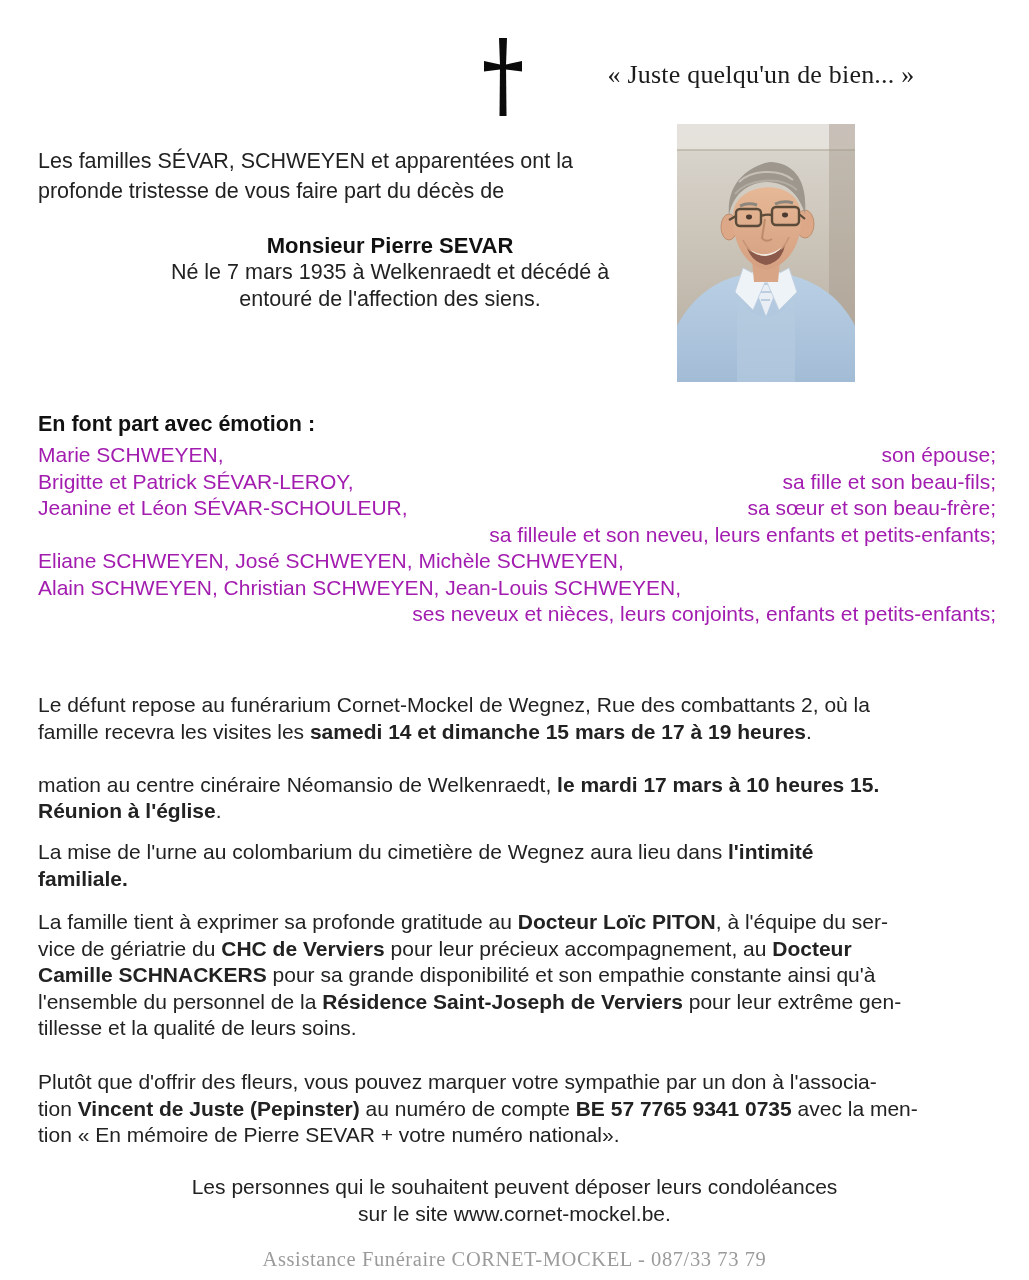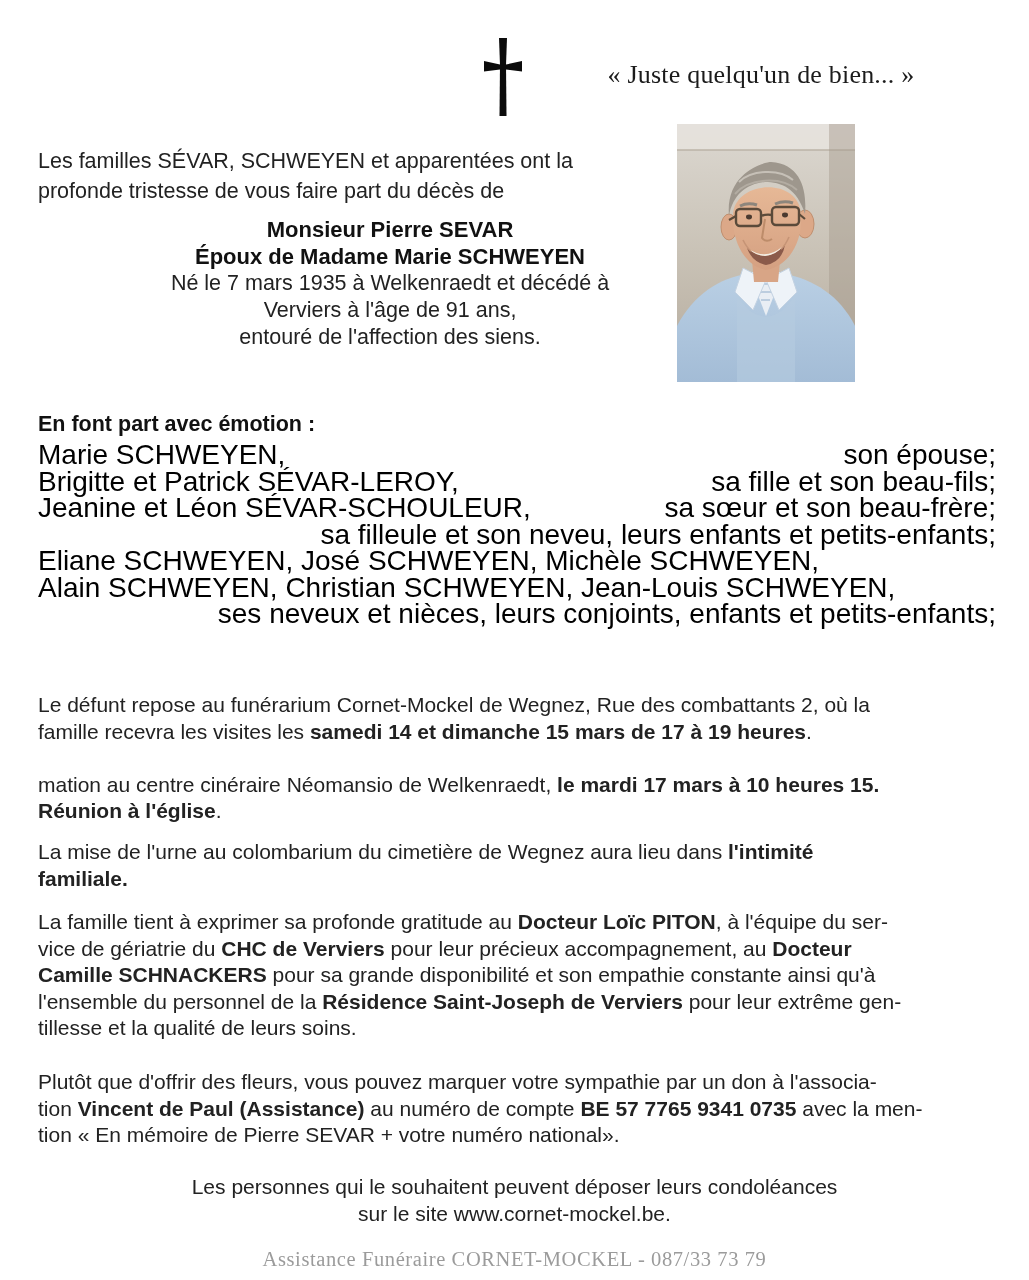--- a/index.html
+++ b/index.html
@@ -22,31 +22,31 @@
     letter-spacing:0.2px;
   }
   .photo{left:677px;top:124px;width:178px;height:258px;}
   
   .intro{
     left:38px;top:146px;width:640px;
     font-size:21.5px;line-height:30px;color:#222;
   }
   
   .deceased{
-    left:0;top:216px;width:780px;
+    left:0;top:232px;width:780px;
     text-align:center;line-height:27px;font-size:21.5px;color:#222;
   }
   .deceased .big{font-size:22px;font-weight:700;color:#111;}
   
   .part-heading{
     left:38px;top:412px;font-size:21.5px;font-weight:700;color:#111;
   }
   .participants{
     left:38px;top:442px;width:958px;
-    font-size:28px;line-height:26.5px;color:#000000;
+    font-size:21px;line-height:26.5px;color:#a21caf;
   }
   .prow{display:flex;justify-content:space-between;}
   .prow .pname{white-space:nowrap;}
   .prow .prel{white-space:nowrap;margin-left:auto;text-align:right;}
   
   .para{
     left:38px;width:958px;
     font-size:21px;line-height:26.5px;color:#222;
   }
   .p1{top:680px;margin-top:12px;} .p2{top:745px;} .p3{top:839px;}
@@ -138,23 +138,21 @@
     </svg>
   </div>
 
   <div class="abs intro">
     <span>Les familles SÉVAR, SCHWEYEN et apparentées ont la</span><br>
     <span>profonde tristesse de vous faire part du décès de</span>
   </div>
 
   <div class="abs deceased">
     <div class="big">Monsieur Pierre SEVAR</div>
-    <div class="big">Époux de Madame Marie SCHWEYEN</div>
     <div>Né le 7 mars 1935 à Welkenraedt et décédé à</div>
-    <div>Verviers à l'âge de 91 ans,</div>
     <div>entouré de l'affection des siens.</div>
   </div>
 
   <div class="abs part-heading">En font part avec émotion :</div>
   <div class="abs participants">
     <div class="prow">
       <span class="pname">Marie SCHWEYEN,</span>
       <span class="prel">son épouse;</span>
     </div>
     <div class="prow">
@@ -180,21 +178,21 @@
     <div class="prow">
       <span class="pname"></span>
       <span class="prel">ses neveux et nièces, leurs conjoints, enfants et petits-enfants;</span>
     </div>
   </div>
 
   <div class="abs para p1"><span>Le défunt repose au funérarium Cornet-Mockel de Wegnez, Rue des combattants 2, où la</span><br><span>famille recevra les visites les </span><b>samedi 14 et dimanche 15 mars de 17 à 19 heures</b><span>.</span></div>
   <div class="abs para p2"><br><span>mation au centre cinéraire Néomansio de Welkenraedt, </span><b>le mardi 17 mars à 10 heures 15.</b><br><b>Réunion à l'église</b><span>.</span></div>
   <div class="abs para p3"><span>La mise de l'urne au colombarium du cimetière de Wegnez aura lieu dans </span><b>l'intimité</b><br><b>familiale.</b></div>
   <div class="abs para p4"><span>La famille tient à exprimer sa profonde gratitude au </span><b>Docteur Loïc PITON</b><span>, à l'équipe du ser-</span><br><span>vice de gériatrie du </span><b>CHC de Verviers</b><span> pour leur précieux accompagnement, au </span><b>Docteur</b><br><b>Camille SCHNACKERS</b><span> pour sa grande disponibilité et son empathie constante ainsi qu'à</span><br><span>l'ensemble du personnel de la </span><b>Résidence Saint-Joseph de Verviers</b><span> pour leur extrême gen-</span><br><span>tillesse et la qualité de leurs soins.</span></div>
-  <div class="abs para p5"><span>Plutôt que d'offrir des fleurs, vous pouvez marquer votre sympathie par un don à l'associa-</span><br><span>tion </span><b>Vincent de Paul (Assistance)</b><span> au numéro de compte </span><b>BE 57 7765 9341 0735</b><span> avec la men-</span><br><span>tion « En mémoire de Pierre SEVAR + votre numéro national».</span></div>
+  <div class="abs para p5"><span>Plutôt que d'offrir des fleurs, vous pouvez marquer votre sympathie par un don à l'associa-</span><br><span>tion </span><b>Vincent de Juste (Pepinster)</b><span> au numéro de compte </span><b>BE 57 7765 9341 0735</b><span> avec la men-</span><br><span>tion « En mémoire de Pierre SEVAR + votre numéro national».</span></div>
 
   <div class="abs condolences">
     <span>Les personnes qui le souhaitent peuvent déposer leurs condoléances</span><br>
     <span>sur le site www.cornet-mockel.be.</span>
   </div>
 
   <div class="abs footer">Assistance Funéraire CORNET-MOCKEL - 087/33 73 79</div>
 
 </div>
 

